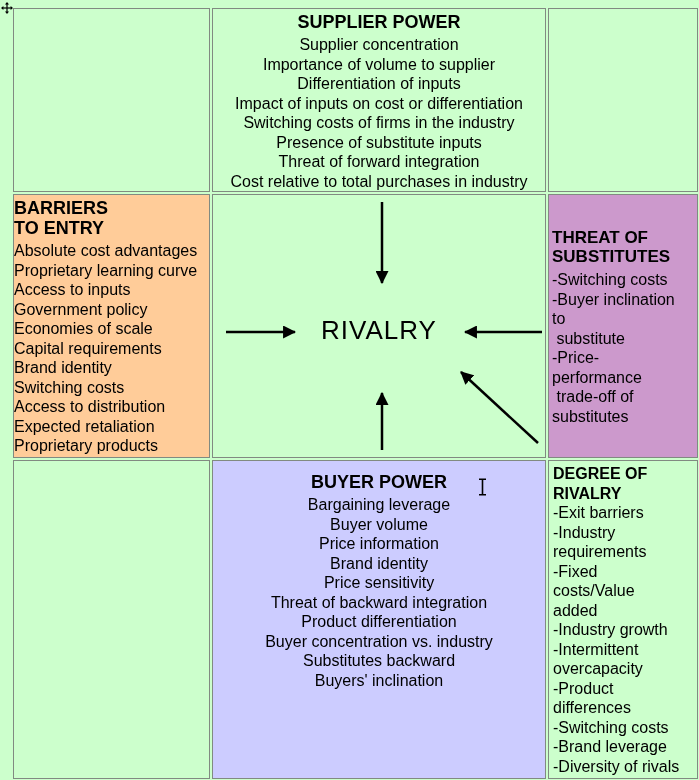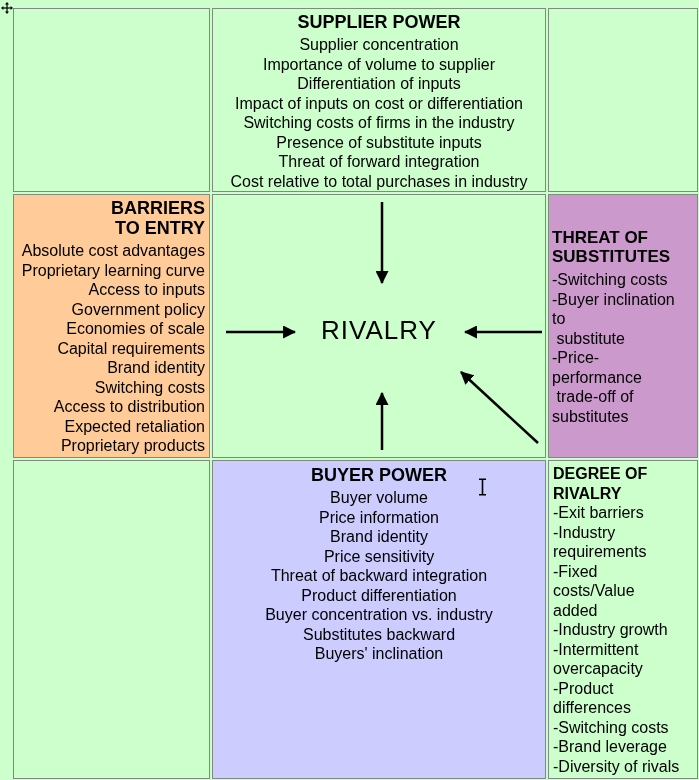--- a/index.html
+++ b/index.html
@@ -24,27 +24,27 @@
   .bg-orange{background:#ffcc99;}
   .bg-purple{background:#cc99cc;}
   .bg-lavender{background:#ccccff;}
 
   .title{font-weight:bold;white-space:pre-line;}
   .line{font-size:16px;line-height:19.5px;white-space:pre-wrap;}
 
   .supplier{text-align:center;padding-top:3px;}
   .supplier .title{font-size:18px;line-height:21px;margin-bottom:2px;}
 
-  .barriers{text-align:right;padding:3px 4px 0 0;}
+  .barriers{padding:3px 4px 0 0;}
   .barriers .title{font-size:18px;line-height:20px;margin-bottom:3px;}
 
   .substitutes{padding:33px 0 0 3px;}
   .substitutes .title{font-size:17px;line-height:19px;margin-bottom:4px;}
 
-  .buyer{text-align:center;padding-top:4px;}
+  .buyer{text-align:center;padding-top:11px;}
   .buyer .title{font-size:18px;line-height:21px;margin-bottom:2px;}
 
   .degree{padding:3px 16px 0 4px;}
   .degree .title{font-size:16px;line-height:19.5px;}
 
   .rivalry-cell{position:relative;}
   .rivalry-cell svg{position:absolute;left:0;top:0;}
   .rivalry-label{
     position:absolute;left:0;right:0;top:120px;
     text-align:center;font-size:26px;letter-spacing:1px;
@@ -138,20 +138,21 @@
         <div class="line"> trade-off of</div>
         <div class="line">substitutes</div>
       </div>
   </div>
 
   <div class="cell bg-green"></div>
 
   <div class="cell bg-lavender buyer">
     <div class="title">BUYER POWER</div>
     <div>
+        <div class="line">Bargaining leverage</div>
         <div class="line">Buyer volume</div>
         <div class="line">Price information</div>
         <div class="line">Brand identity</div>
         <div class="line">Price sensitivity</div>
         <div class="line">Threat of backward integration</div>
         <div class="line">Product differentiation</div>
         <div class="line">Buyer concentration vs. industry</div>
         <div class="line">Substitutes backward</div>
         <div class="line">Buyers' inclination</div>
       </div>

